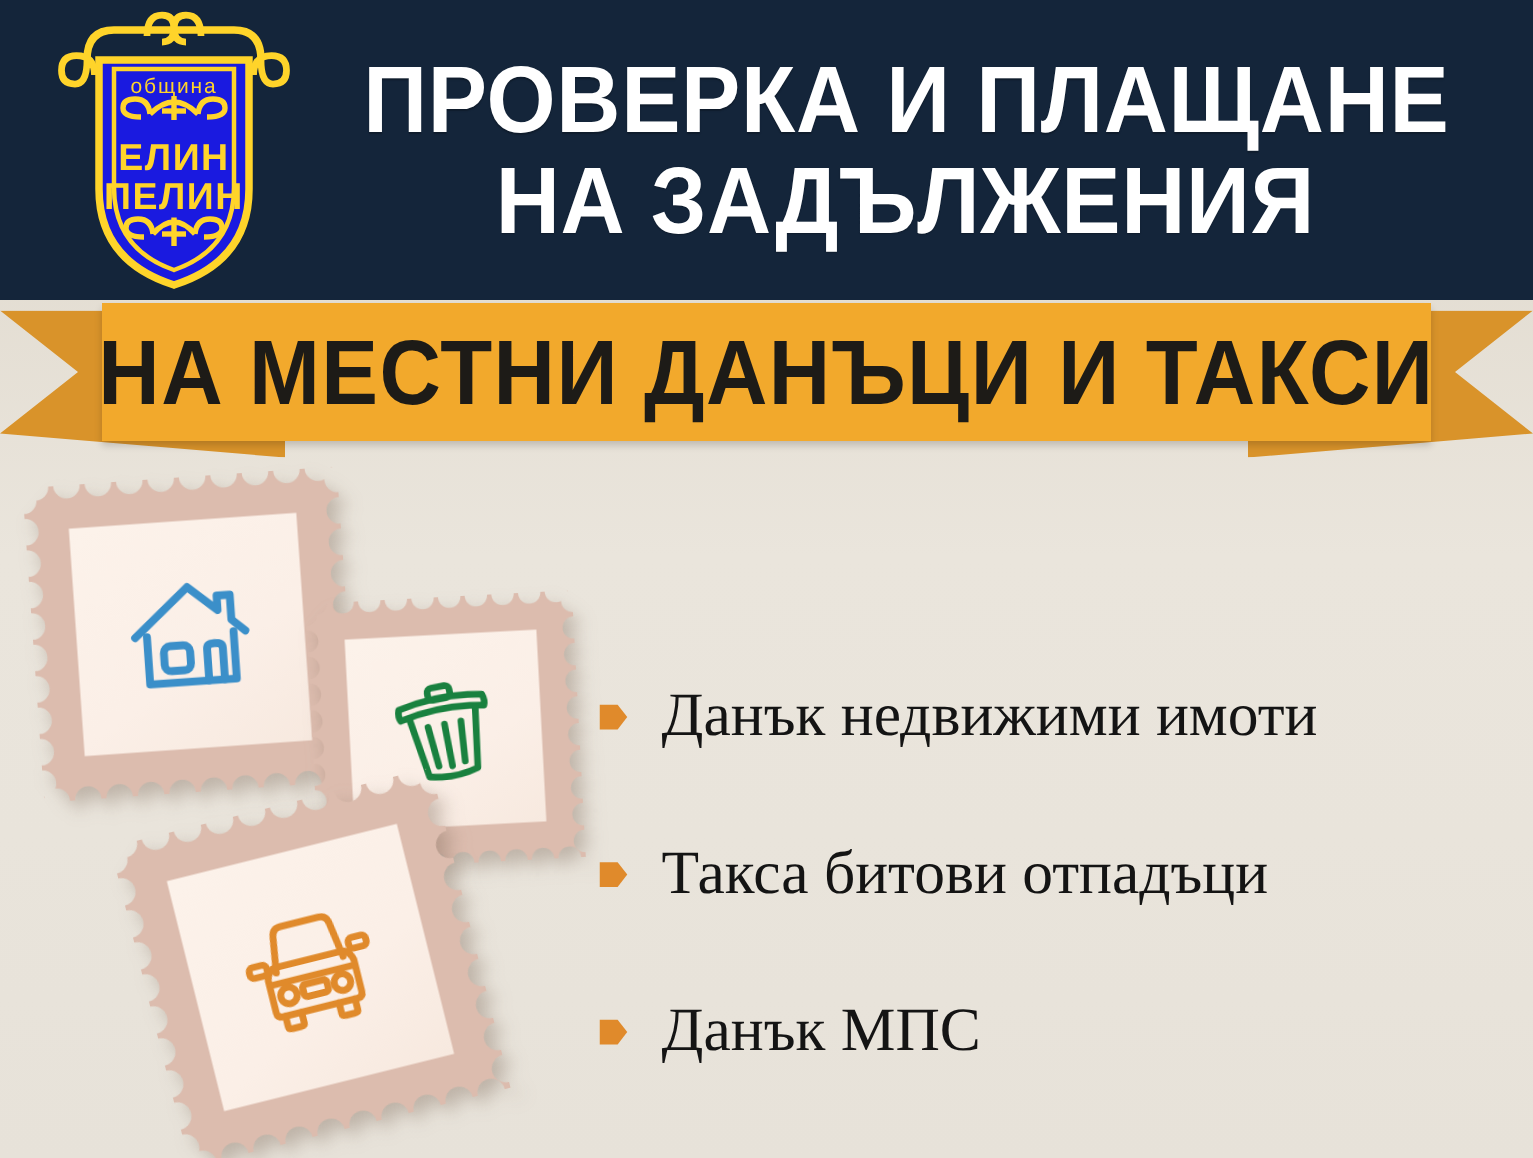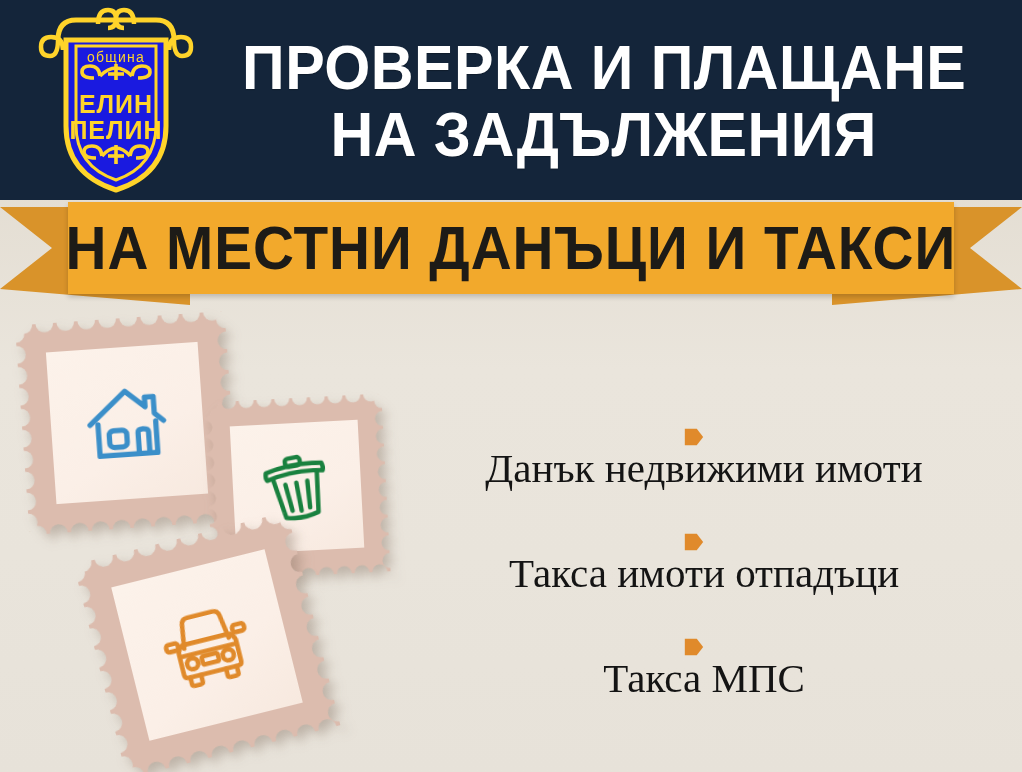--- a/index.html
+++ b/index.html
@@ -87,21 +87,20 @@
   #stamp-car{left:97px;top:535px;width:220px;height:220px;transform:rotate(-14deg);}
 
   
   #bullets{
     position:absolute;left:398px;top:424px;width:612px;
     z-index:4;
   }
   .bullet-row{
     display:flex;align-items:center;
     height:105px;
-    flex-direction:column;
   }
   .bullet-marker{
     width:22px;height:22px;flex:0 0 22px;margin-right:21px;margin-top:2px;
   }
   .bullet-label{
     font-family:"Liberation Serif","DejaVu Serif",serif;
     font-size:41px;
     color:#141414;
     white-space:nowrap;
     line-height:1;
@@ -370,25 +369,25 @@
       <svg class="bullet-marker" viewBox="0 0 24 24">
         <path d="M2 3 L15 3 L22 12 L15 21 L2 21 Z" fill="#e08a2b"></path>
       </svg>
       <span class="bullet-label">Данък недвижими имоти</span>
     </div>
 
     <div class="bullet-row">
       <svg class="bullet-marker" viewBox="0 0 24 24">
         <path d="M2 3 L15 3 L22 12 L15 21 L2 21 Z" fill="#e08a2b"></path>
       </svg>
-      <span class="bullet-label">Такса имоти отпадъци</span>
+      <span class="bullet-label">Такса битови отпадъци</span>
     </div>
 
     <div class="bullet-row">
       <svg class="bullet-marker" viewBox="0 0 24 24">
         <path d="M2 3 L15 3 L22 12 L15 21 L2 21 Z" fill="#e08a2b"></path>
       </svg>
-      <span class="bullet-label">Такса МПС</span>
+      <span class="bullet-label">Данък МПС</span>
     </div>
 
   </div>
 
 </div>
 
 </body></html>

